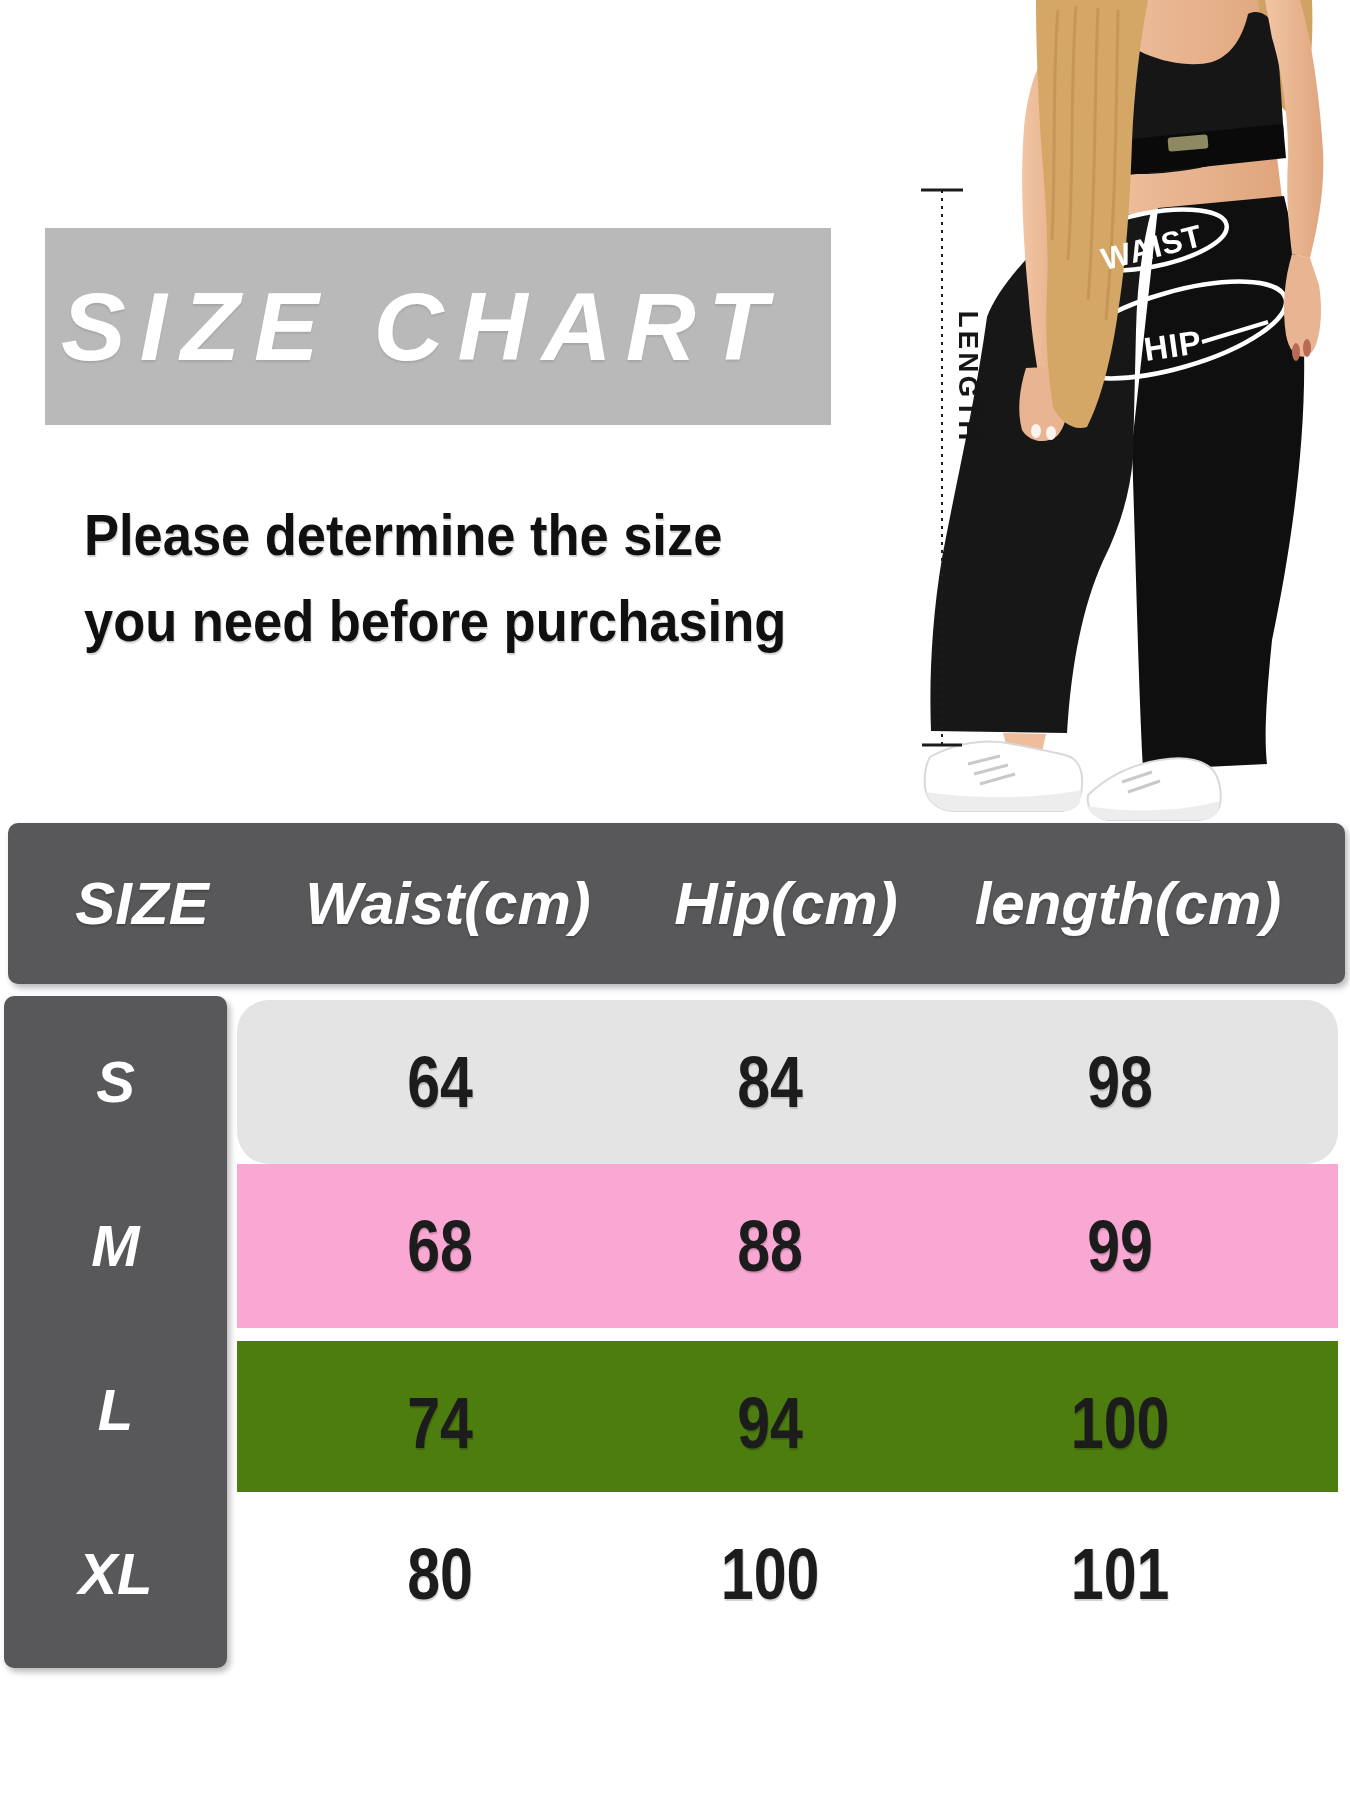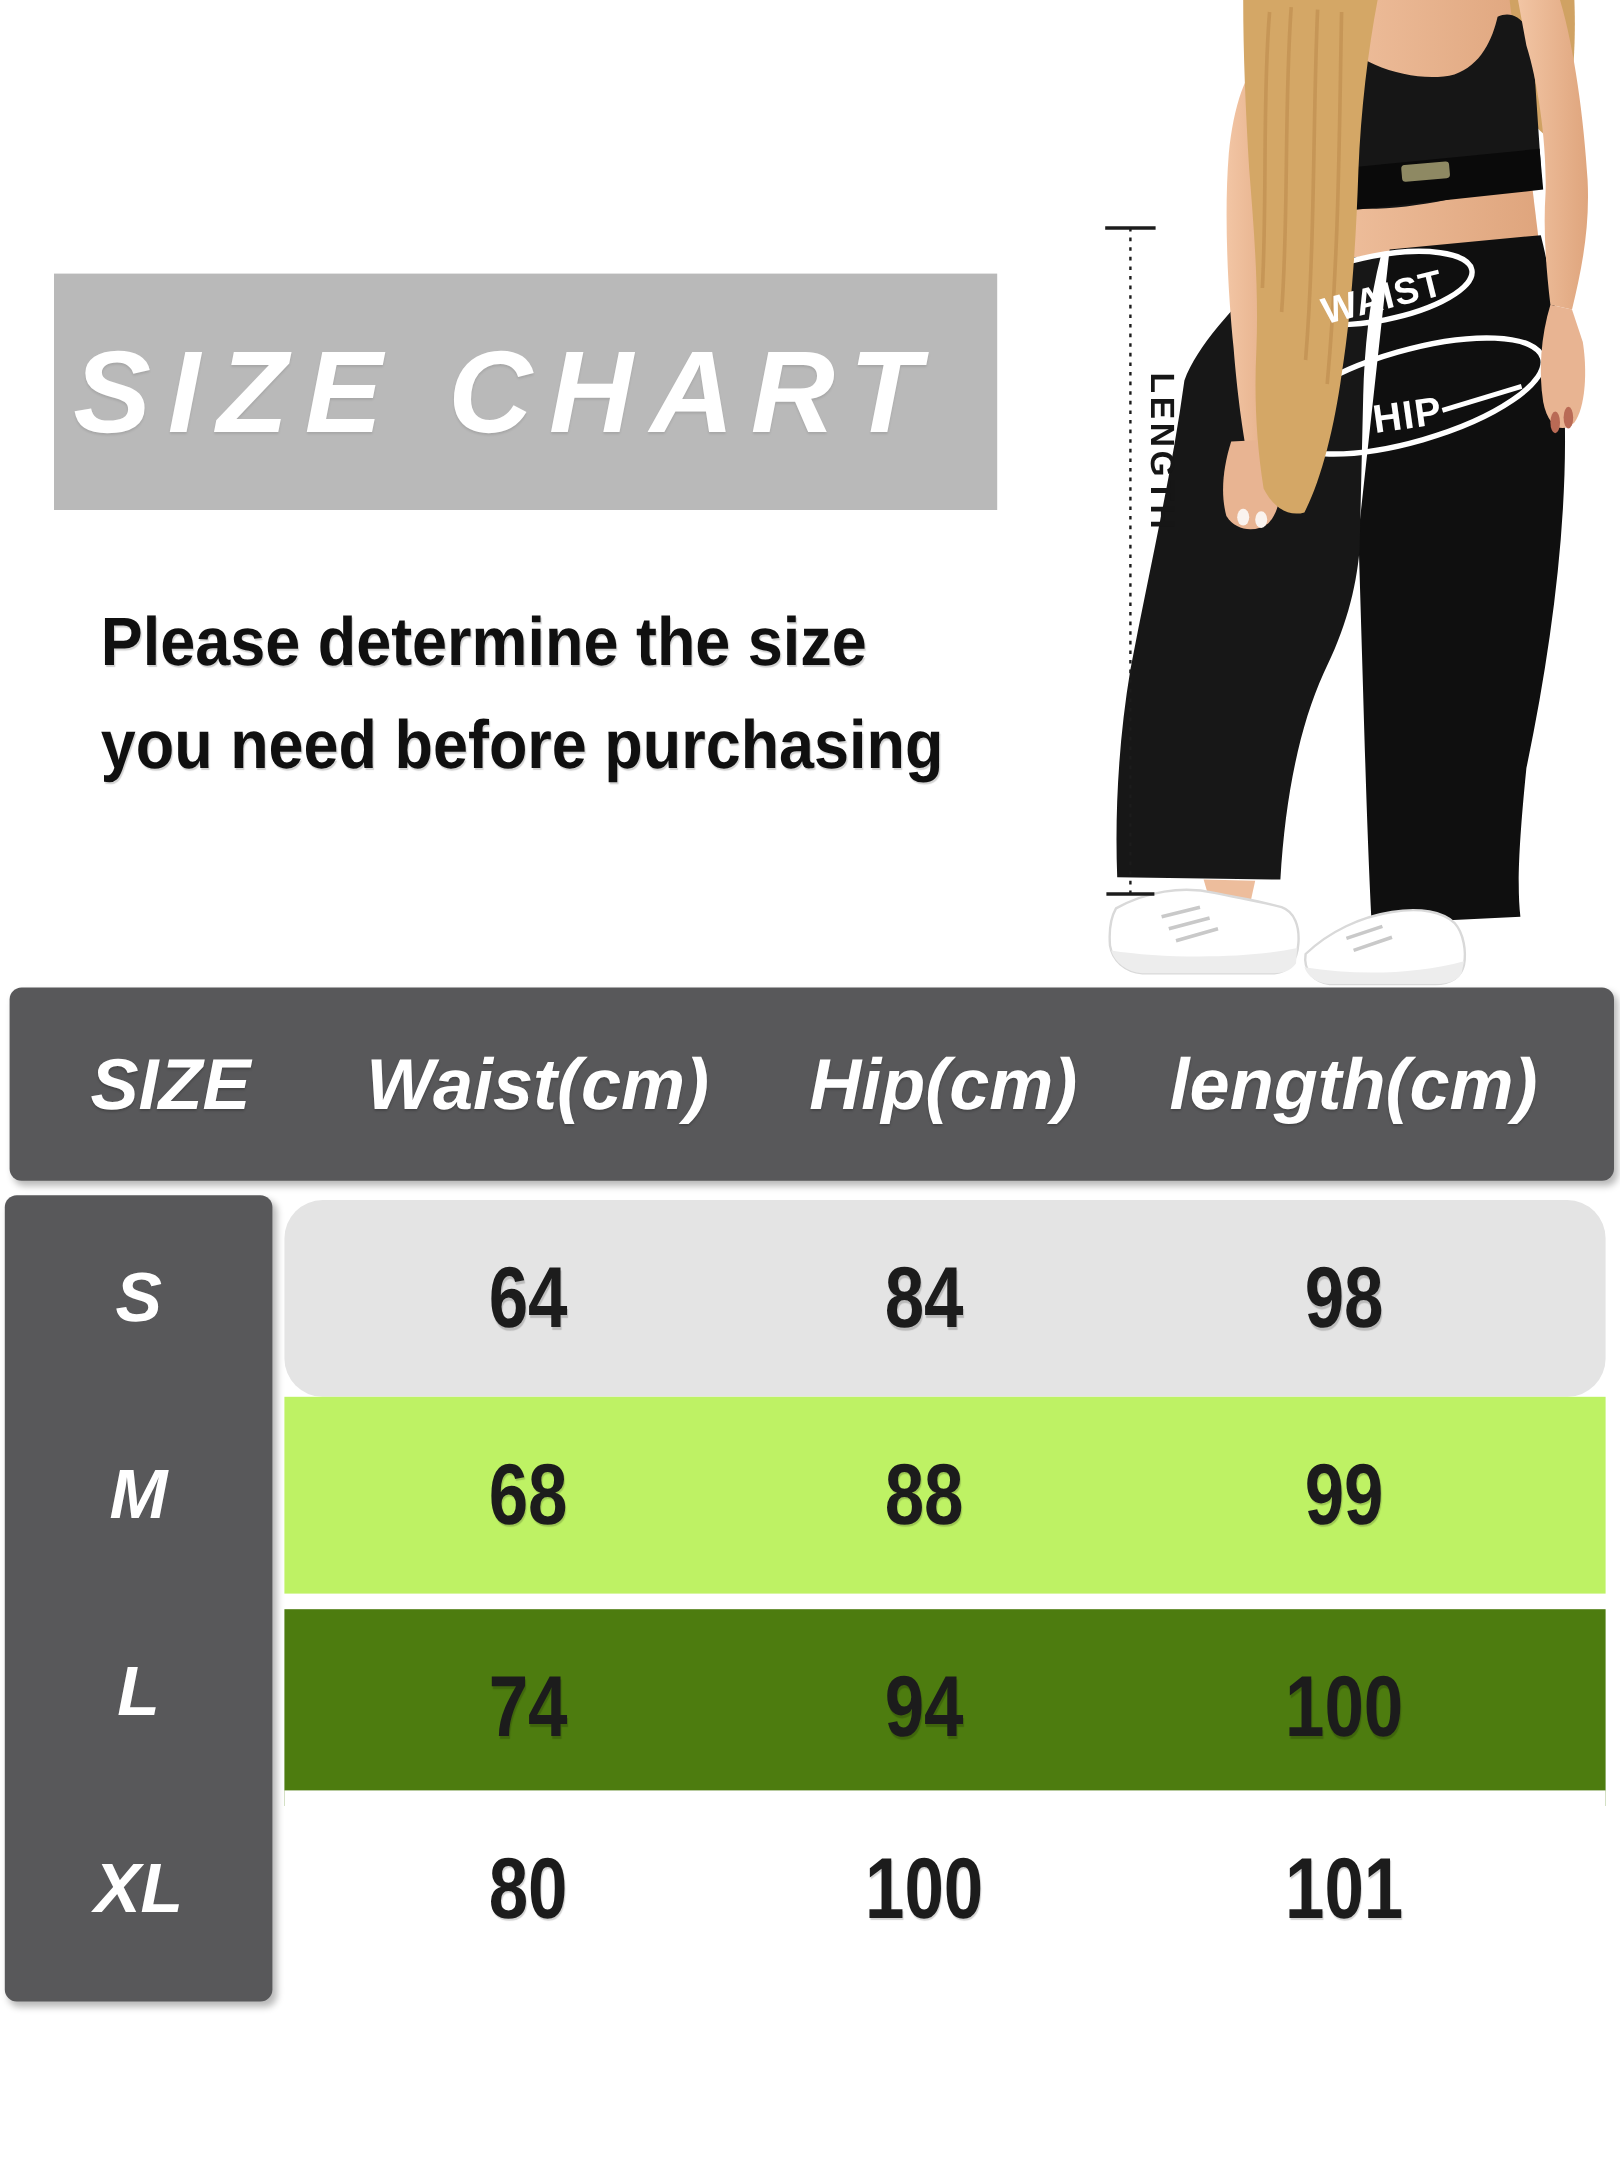--- a/index.html
+++ b/index.html
@@ -30,21 +30,21 @@
   .th-length{left:930px;width:380px;}
 
   .side-col{position:absolute;left:4px;top:996px;width:223px;height:672px;background:#58585a;
     border-radius:10px;box-shadow:3px 4px 6px rgba(0,0,0,0.28);}
   .size-label{position:absolute;left:0;width:223px;height:164px;line-height:164px;text-align:center;
     color:#ffffff;font-weight:bold;font-style:italic;font-size:58px;}
   .sl-0{top:4px;} .sl-1{top:168px;} .sl-2{top:332px;} .sl-3{top:496px;}
 
   .row{position:absolute;left:237px;width:1101px;height:164px;}
   .row-0{top:1000px;background:#e4e4e4;border-radius:32px;}
-  .row-1{top:1164px;background:#bef264;}
+  .row-1{top:1164px;background:#f9a8d4;}
   .row-2{top:1341px;background:#4d7c0f;}
   .row-3{top:1492px;background:#ffffff;}
   .td{position:absolute;top:0;height:164px;line-height:164px;text-align:center;font-size:72px;
     font-weight:bold;color:#1c1c1c;}
   .td-0{left:23px;width:360px;}
   .td-1{left:353px;width:360px;}
   .td-2{left:703px;width:360px;}
   .num{display:inline-block;transform:scaleX(0.82);text-shadow:1px 2px 1px rgba(0,0,0,0.18);}
 </style>
 </head>

